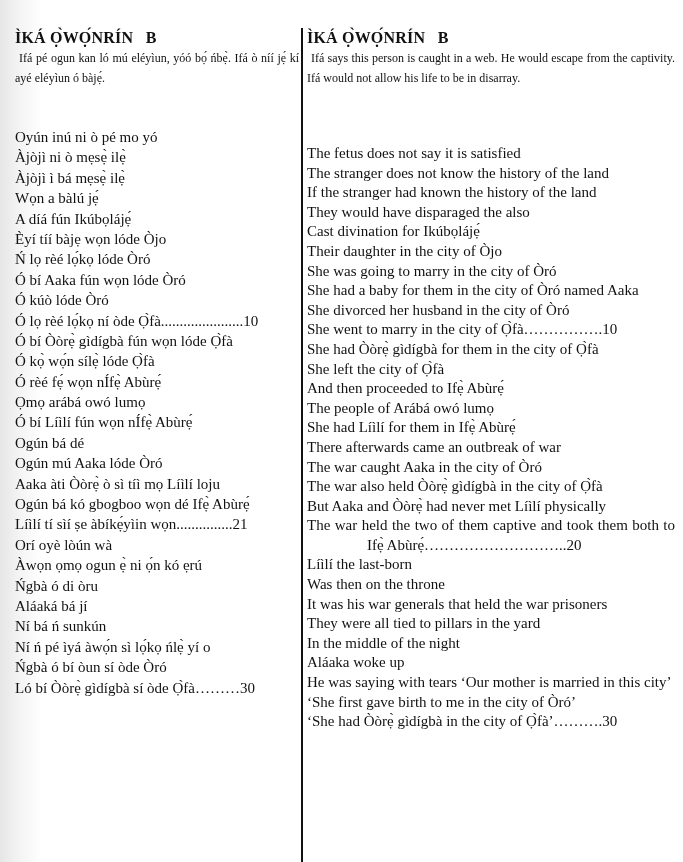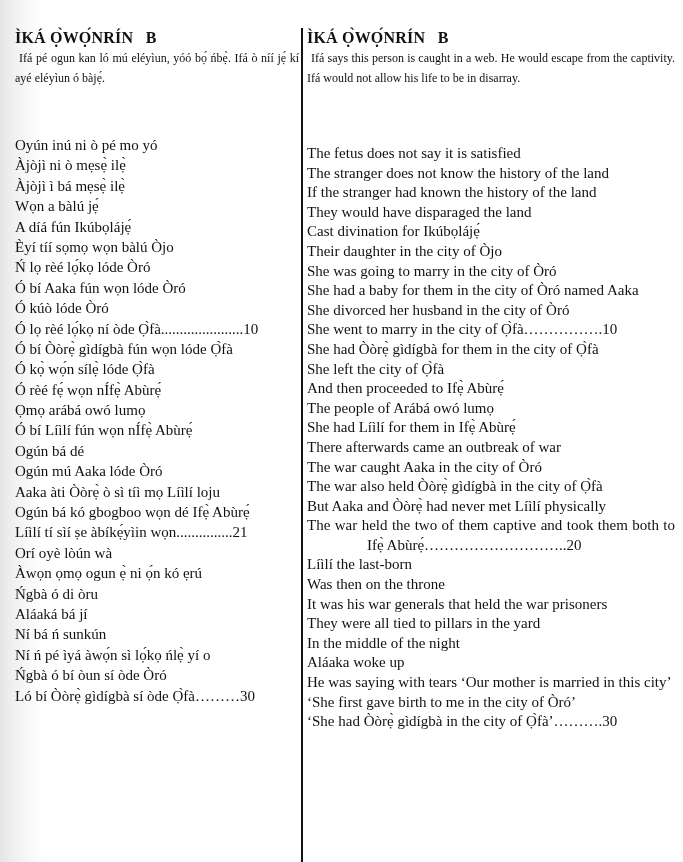--- a/index.html
+++ b/index.html
@@ -10,21 +10,21 @@
       color: #111;
       position: relative;
     }
     .page { position: absolute; left: 0; top: 0; width: 590px; height: 862px; }
     .col-left { position: absolute; left: 15px; top: 28px; width: 284px; }
     .col-right { position: absolute; left: 307px; top: 28px; width: 368px; }
     .divider { position: absolute; left: 301px; top: 28px; width: 2px; height: 834px; background: #111; }
     .heading { font-weight: bold; font-size: 16px; line-height: 20px; margin: 0; letter-spacing: 0.2px; white-space: pre; }
     .intro { font-size: 12px; line-height: 20px; margin: 0; text-align: justify; text-indent: 4px; }
     .verses { margin: 0; padding: 0; list-style: none; font-size: 15px; }
-    .left-verses { position: absolute; left: 15px; top: 135px; width: 285px; }
+    .left-verses { position: absolute; left: 15px; top: 127px; width: 285px; }
     .left-verses li { height: 20.4px; line-height: 20px; white-space: nowrap; }
     .right-verses { position: absolute; left: 307px; top: 144px; width: 368px; }
     .right-verses li { line-height: 19.6px; text-align: justify; text-align-last: left; }
     .right-verses li.wrap { padding-left: 60px; text-indent: -60px; text-align: justify; }
     .right-verses li.single { white-space: nowrap; }
   </style>
 </head>
 <body>
 
 <div class="page">
@@ -40,21 +40,21 @@
     <p class="heading">ÌKÁ Ọ̀WỌ́NRÍN   B</p>
     <p class="intro">Ifá says this person is caught in a web. He would escape from the captivity. Ifá would not allow his life to be in disarray.</p>
   </div>
 
   <ul class="verses left-verses">
     <li>Oyún inú ni ò pé mo yó</li>
     <li>Àjòjì ni ò mẹsẹ̀ ilẹ̀</li>
     <li>Àjòjì ì bá mẹsẹ̀ ilẹ̀</li>
     <li>Wọn a bàlú jẹ́</li>
     <li>A díá fún Ikúbọlájẹ́</li>
-    <li>Èyí tíí sọmọ wọn bàlú Òjo</li>
+    <li>Èyí tíí bàjẹ wọn lóde Òjo</li>
     <li>Ń lọ rèé lọ́kọ lóde Òró</li>
     <li>Ó bí Aaka fún wọn lóde Òró</li>
     <li>Ó kúò lóde Òró</li>
     <li>Ó lọ rèé lọ́kọ ní òde Ọ̀fà......................10</li>
     <li>Ó bí Òòrẹ̀ gìdígbà fún wọn lóde Ọ̀fà</li>
     <li>Ó kọ̀ wọ́n sílẹ̀ lóde Ọ̀fà</li>
     <li>Ó rèé fẹ́ wọn nÍfẹ̀ Abùrẹ́</li>
     <li>Ọmọ arábá owó lumọ</li>
     <li>Ó bí Líìlí fún wọn nÍfẹ̀ Abùrẹ́</li>
     <li>Ogún bá dé</li>
@@ -69,21 +69,21 @@
     <li>Ní bá ń sunkún</li>
     <li>Ní ń pé ìyá àwọ́n sì lọ́kọ ńlẹ̀ yí o</li>
     <li>Ńgbà ó bí òun sí òde Òró</li>
     <li>Ló bí Òòrẹ̀ gìdígbà sí òde Ọ̀fà………30</li>
   </ul>
 
   <ul class="verses right-verses">
     <li class="single">The fetus does not say it is satisfied</li>
     <li class="single">The stranger does not know the history of the land</li>
     <li class="single">If the stranger had known the history of the land</li>
-    <li class="single">They would have disparaged the land</li>
+    <li class="single">They would have disparaged the also</li>
     <li class="single">Cast divination for Ikúbọlájẹ́</li>
     <li class="single">Their daughter in the city of Òjo</li>
     <li class="single">She was going to marry in the city of Òró</li>
     <li class="wrap">She had a baby for them in the city of Òró named Aaka</li>
     <li class="single">She divorced her husband in the city of Òró</li>
     <li class="single">She went to marry in the city of Ọ̀fà…………….10</li>
     <li class="single">She had Òòrẹ̀ gìdígbà for them in the city of Ọ̀fà</li>
     <li class="single">She left the city of Ọ̀fà</li>
     <li class="single">And then proceeded to Ifẹ̀ Abùrẹ́</li>
     <li class="single">The people of Arábá owó lumọ</li>

